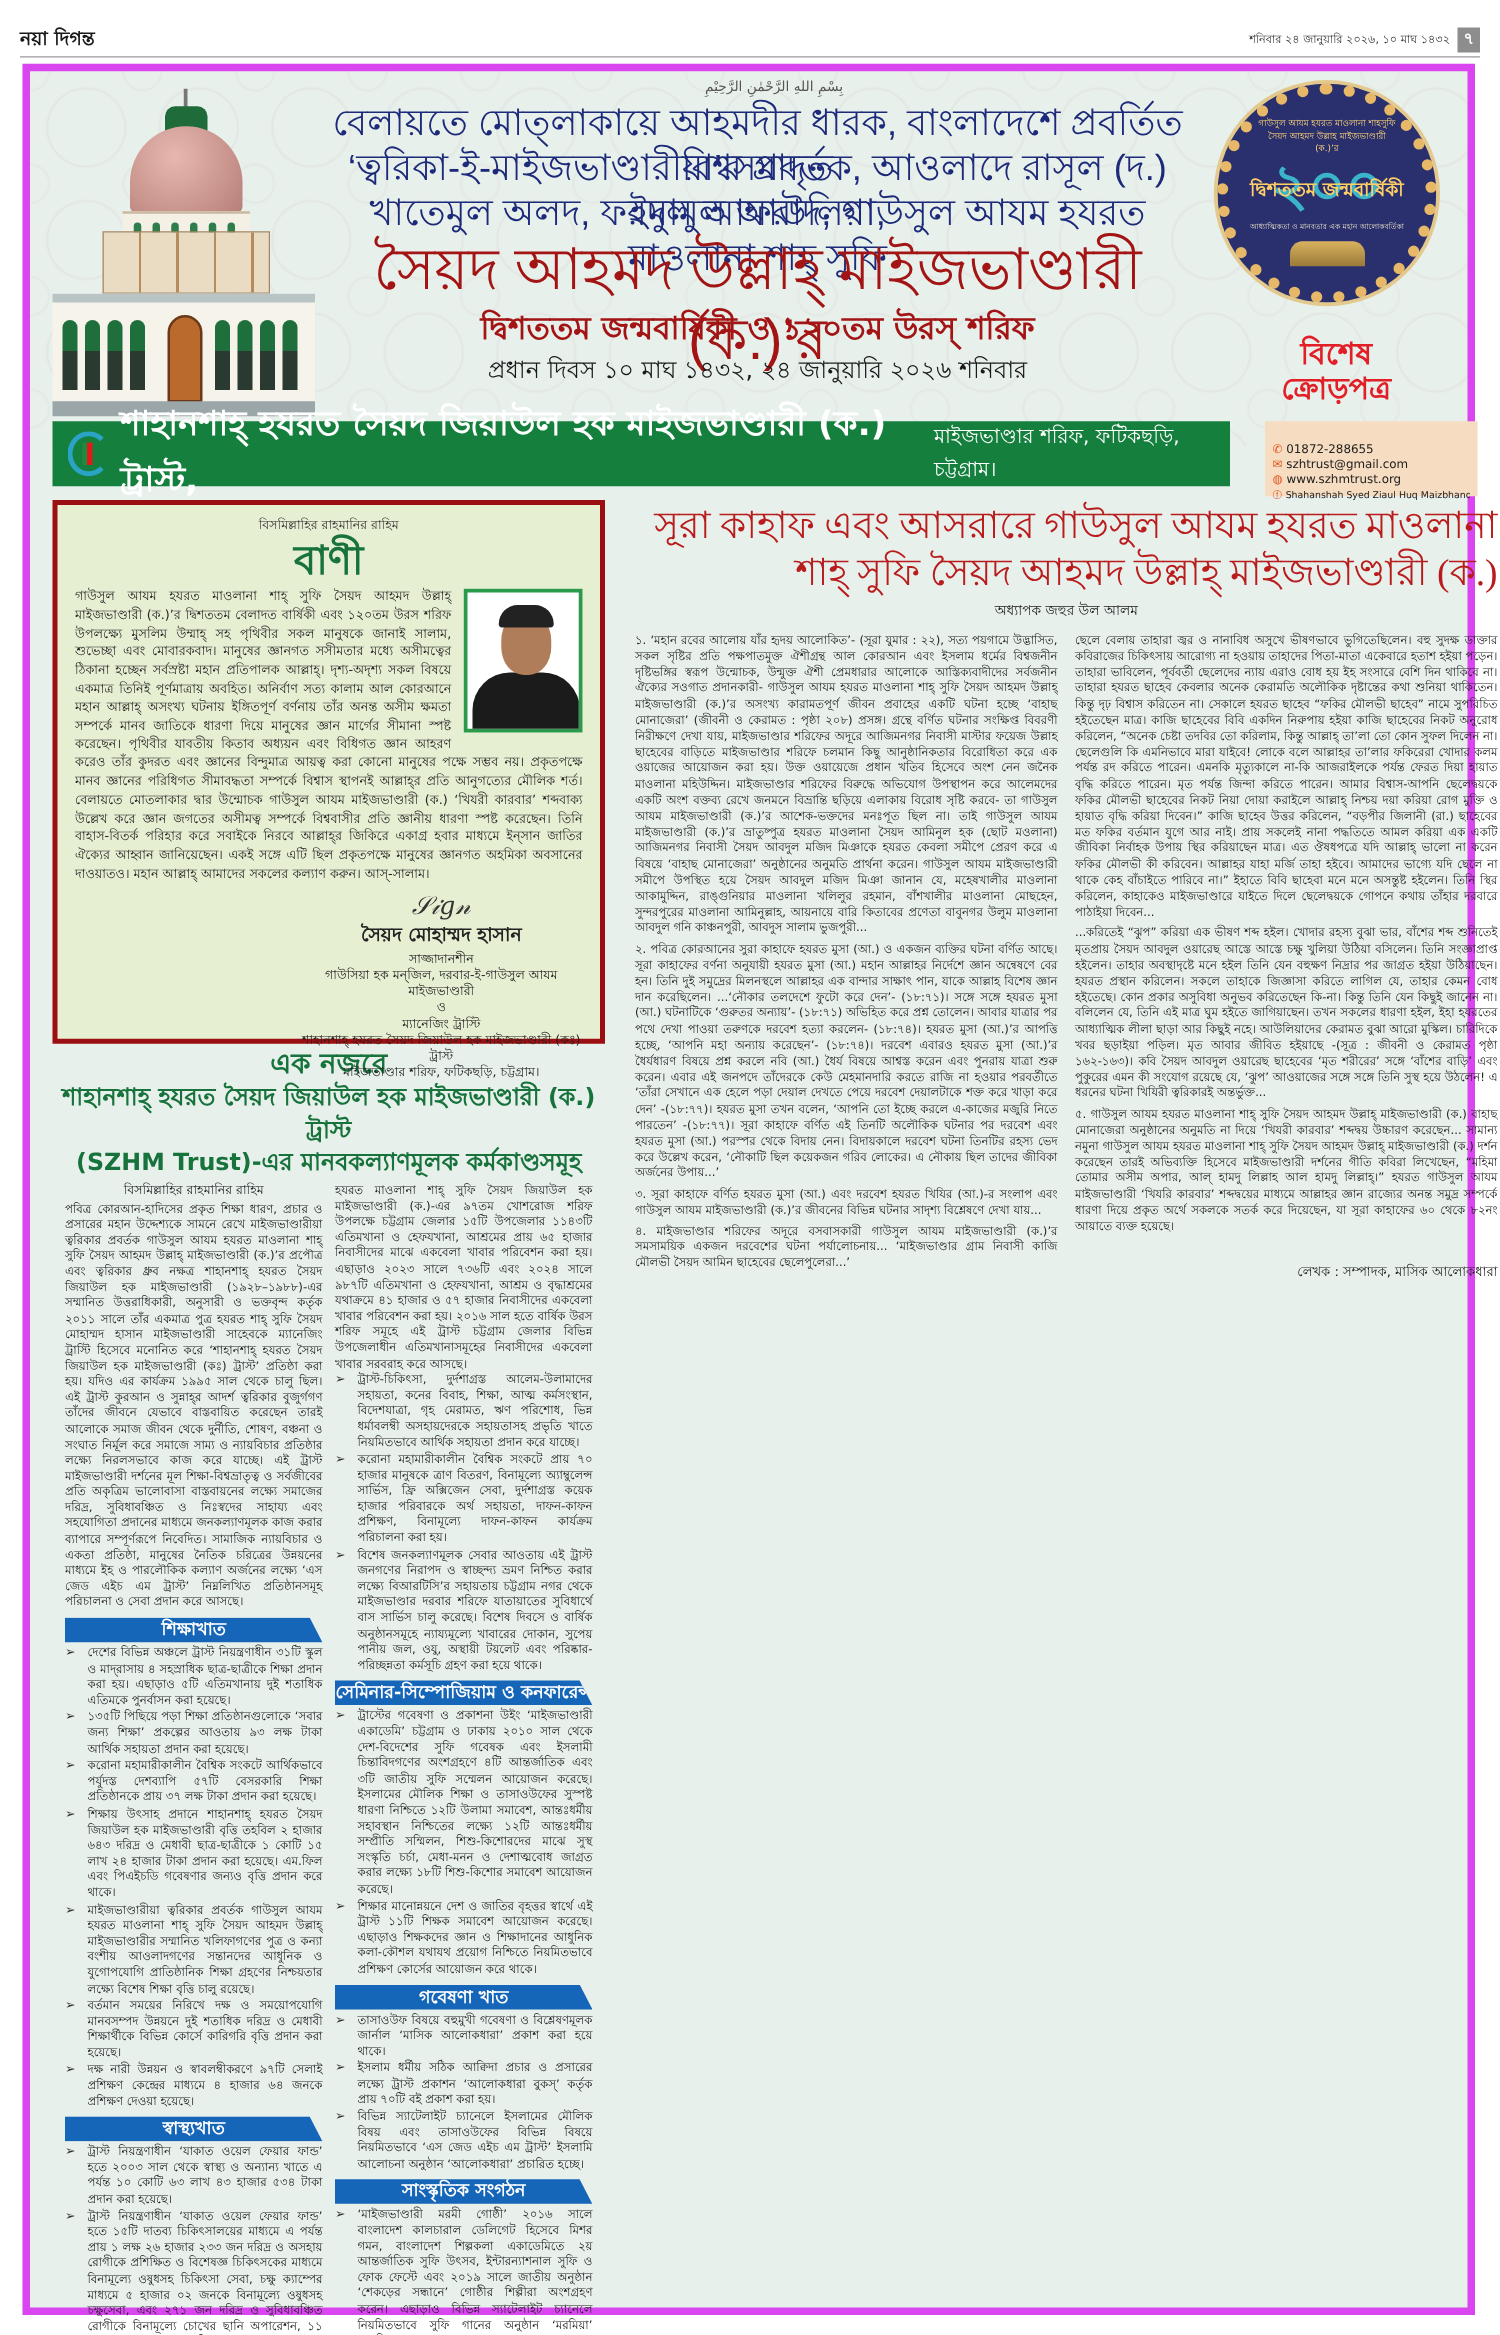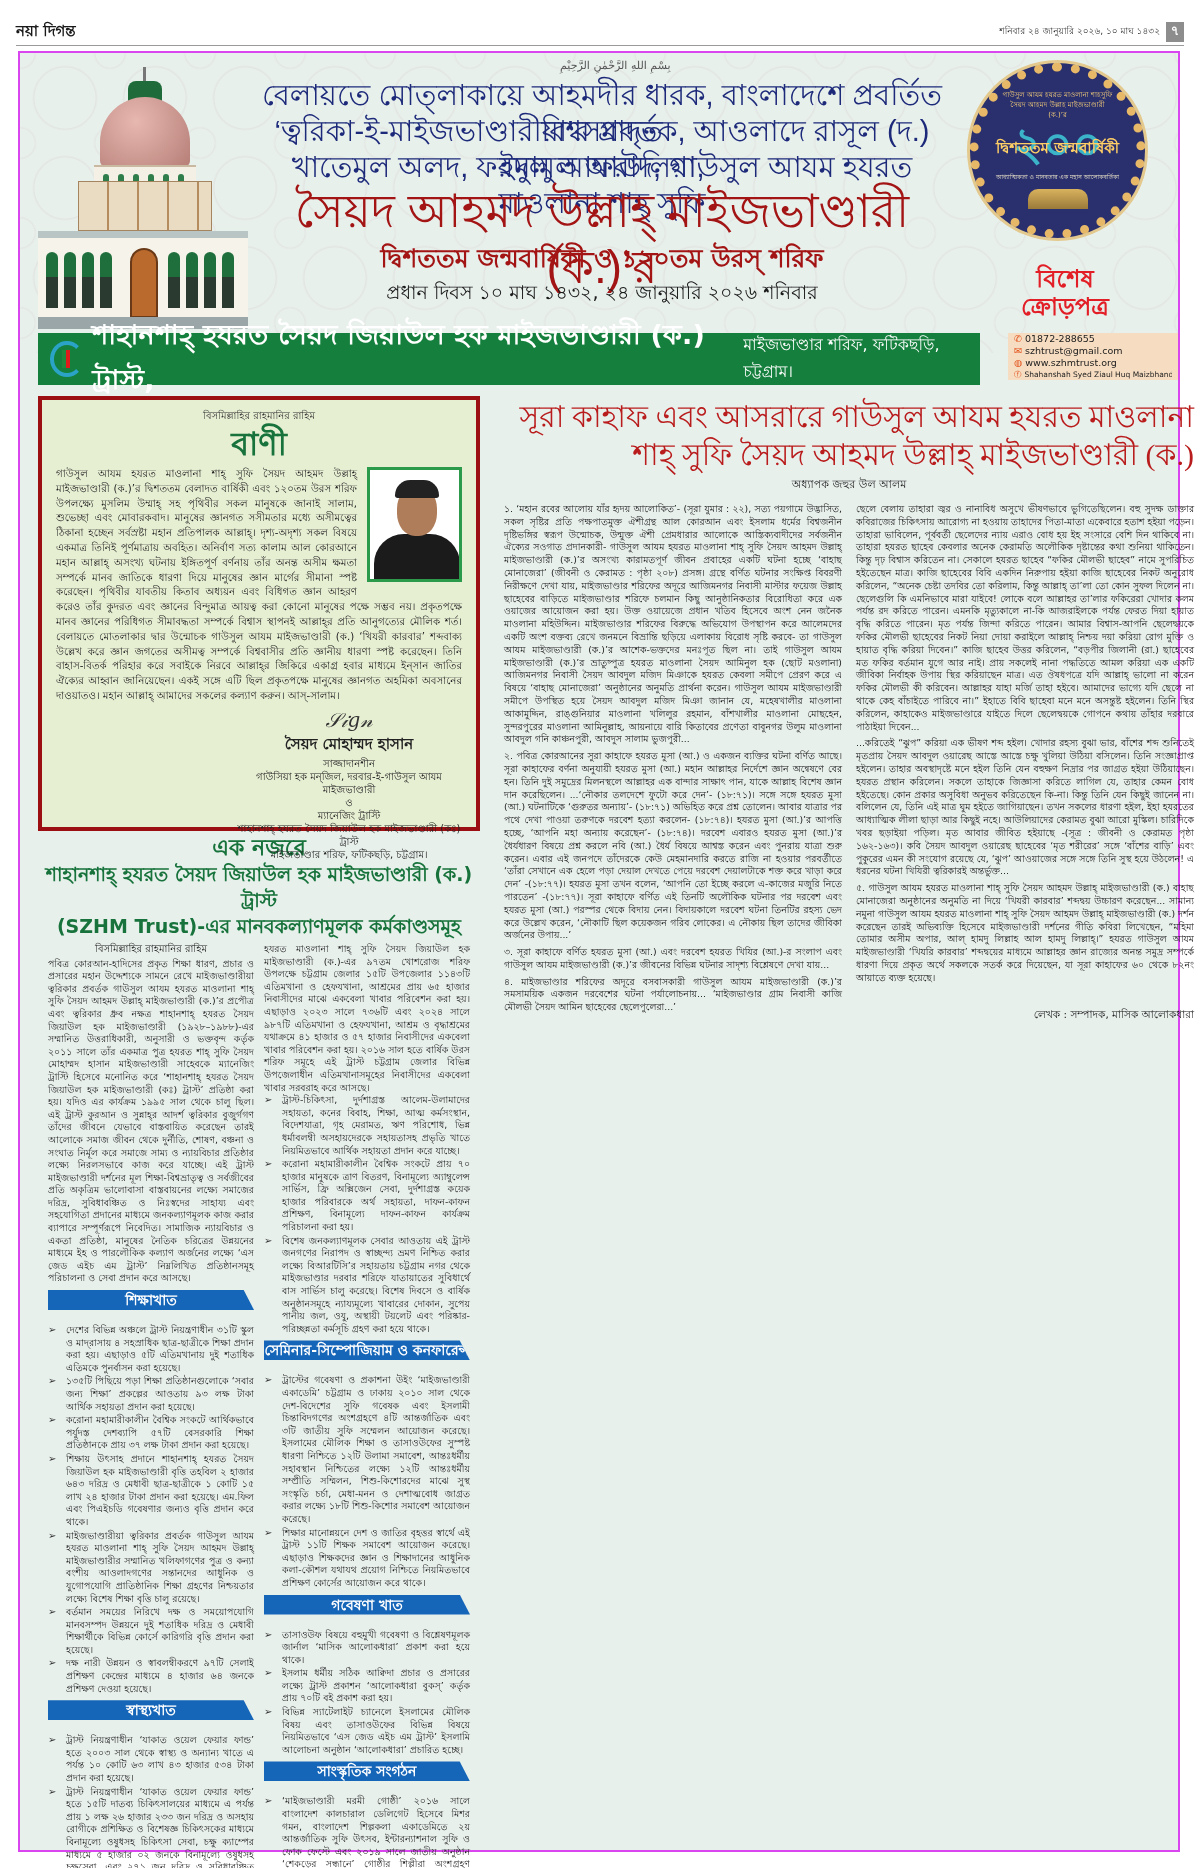--- a/index.html
+++ b/index.html
@@ -7,21 +7,21 @@
   body { font-family: "DejaVu Sans", "Liberation Sans", sans-serif; color: #222; position: relative; }
 
   
   .masthead { position: absolute; left: 16px; right: 16px; top: 22px; height: 24px; display: flex; align-items: center; justify-content: space-between; border-bottom: 1px solid #9a9a9a; padding-bottom: 4px; }
   .logo { font-family: "DejaVu Serif", serif; font-weight: bold; font-size: 15px; color: #1a1a1a; position: relative; }
   .logo .sun { position: absolute; left: 17px; top: -6px; width: 10px; height: 10px; border-radius: 50%; background: #f2b53b; z-index: -1; }
   .dateline { display: flex; align-items: center; gap: 6px; font-size: 9px; color: #333; }
   .pageno { background: #8d8d8d; color: #fff; font-weight: bold; font-size: 13px; width: 18px; height: 20px; display: flex; align-items: center; justify-content: center; }
 
   
-  .frame { position: absolute; left: 18px; top: 51px; width: 1162px; height: 1801px; border: 2px solid #d946ef; background: #e8f0ec; }
+  .frame { position: absolute; left: 18px; top: 51px; width: 1162px; height: 1801px; border: 6px solid #d946ef; background: #e8f0ec; }
   .pattern { position: absolute; inset: 0; background:
       radial-gradient(circle at 50% 50%, transparent 30px, rgba(200,180,180,0.18) 31px, transparent 33px) 0 0/90px 90px,
       radial-gradient(circle at 50% 50%, transparent 14px, rgba(200,180,180,0.15) 15px, transparent 17px) 45px 45px/90px 90px;
     height: 300px; }
 
   
   .banner { position: absolute; left: 0; top: 0; width: 1150px; height: 278px; }
   .shrine { position: absolute; left: 18px; top: 14px; width: 210px; height: 262px; }
   .shrine .dome { position: absolute; left: 62px; top: 30px; width: 90px; height: 70px; border-radius: 45px 45px 6px 6px; background: radial-gradient(circle at 40% 35%, #e7b8b0, #b67f78); }
   .shrine .crown { position: absolute; left: 90px; top: 14px; width: 34px; height: 22px; background: #1f6b3a; border-radius: 8px 8px 2px 2px; }
@@ -50,21 +50,21 @@
   .badge .b-sub { font-size: 6px; color: #e9e2c8; margin-top: 6px; }
   .badge .b-bldg { width: 60px; height: 20px; margin-top: 6px; background: linear-gradient(#d9b25e, #9a7a3a); border-radius: 10px 10px 0 0; }
   .special { position: absolute; left: 990px; top: 212px; width: 110px; text-align: center; color: #e21f26; font-weight: bold; font-size: 24px; line-height: 28px; }
 
   
   .trust-bar { position: absolute; left: 18px; top: 280px; width: 942px; height: 52px; background: #15803d; color: #fff; display: flex; align-items: center; padding-left: 12px; }
   .trust-logo { width: 36px; height: 36px; border-radius: 50%; border: 4px solid #2ba3c7; border-right-color: transparent; position: relative; margin-right: 8px; }
   .trust-logo::after { content: ""; position: absolute; left: 8px; top: 5px; width: 8px; height: 18px; background: linear-gradient(90deg, #1f8a3e 0 50%, #e01a1a 50%); }
   .trust-name { font-size: 27px; font-weight: bold; letter-spacing: 0.2px; }
   .trust-loc { font-size: 16px; margin-left: 6px; }
-  .contact { position: absolute; left: 988px; top: 280px; width: 170px; height: 47px; background: #f6dcc0; padding: 0 6px; font-size: 9.5px; line-height: 12px; color: #222; }
+  .contact { position: absolute; left: 988px; top: 280px; width: 170px; height: 60px; background: #f6dcc0; padding: 17px 6px; font-size: 9.5px; line-height: 12px; color: #222; }
   .contact div { white-space: nowrap; overflow: hidden; }
   .contact .ci { color: #e2531d; margin-right: 3px; }
   .contact .small { font-size: 7.5px; }
 
   
   .left-col { position: absolute; left: 18px; top: 343px; width: 442px; }
   .bani-box { position: relative; background: #e7efd3; border: 4px solid #9b0e12; padding: 8px 14px 10px; height: 435px; }
   .bani-bis { text-align: center; font-size: 10px; color: #333; }
   .bani-title { text-align: center; font-size: 32px; font-weight: bold; color: #17733b; line-height: 38px; margin-bottom: 4px; }
   .bani-photo { float: right; width: 95px; height: 115px; border: 3px solid #2b9a4a; margin: 0 0 4px 10px; background: #fff; position: relative; overflow: hidden; }
@@ -76,21 +76,21 @@
   .sig .scribble { font-family: "DejaVu Serif", serif; font-style: italic; font-size: 20px; color: #333; }
   .sig .sname { font-size: 15px; font-weight: bold; color: #222; }
   .sig .srole { font-size: 10px; line-height: 13px; color: #222; }
 
   .glance { padding: 0 0; margin-top: 4px; }
   .glance-k { text-align: center; font-size: 22px; font-weight: bold; color: #17733b; line-height: 26px; }
   .glance-t { text-align: center; font-size: 19px; font-weight: bold; color: #17733b; line-height: 26px; }
   .cols2 { display: flex; gap: 10px; margin-top: 4px; padding: 0 10px; }
   .col { width: 50%; font-size: 9.4px; line-height: 12.6px; text-align: justify; color: #222; }
   .col .bis { text-align: center; font-size: 10px; margin-bottom: 2px; }
-  .sec-head { background: #1565b8; color: #fff; font-weight: bold; font-size: 14px; text-align: center; height: 20px; line-height: 20px; margin: 5px 0 14px; clip-path: polygon(0 0, 95% 0, 100% 100%, 0 100%); }
+  .sec-head { background: #1565b8; color: #fff; font-weight: bold; font-size: 14px; text-align: center; height: 20px; line-height: 20px; margin: 5px 0 3px; clip-path: polygon(0 0, 95% 0, 100% 100%, 0 100%); }
   ul.bul { list-style: none; }
   ul.bul li { position: relative; padding-left: 18px; margin-bottom: 1px; }
   ul.bul li::before { content: "➢"; position: absolute; left: 0; top: 0; font-size: 10px; color: #333; }
 
   
   .article { position: absolute; left: 484px; top: 345px; width: 690px; }
   .art-title { text-align: right; font-size: 30px; line-height: 38px; color: #b91c1c; font-family: Liberation Serif, serif; }
   .art-author { text-align: center; font-size: 11px; color: #222; margin: 2px 0 8px; }
   .art-cols { display: flex; gap: 14px; }
   .art-col { width: 50%; font-size: 9.3px; line-height: 12.8px; text-align: justify; color: #222; }

